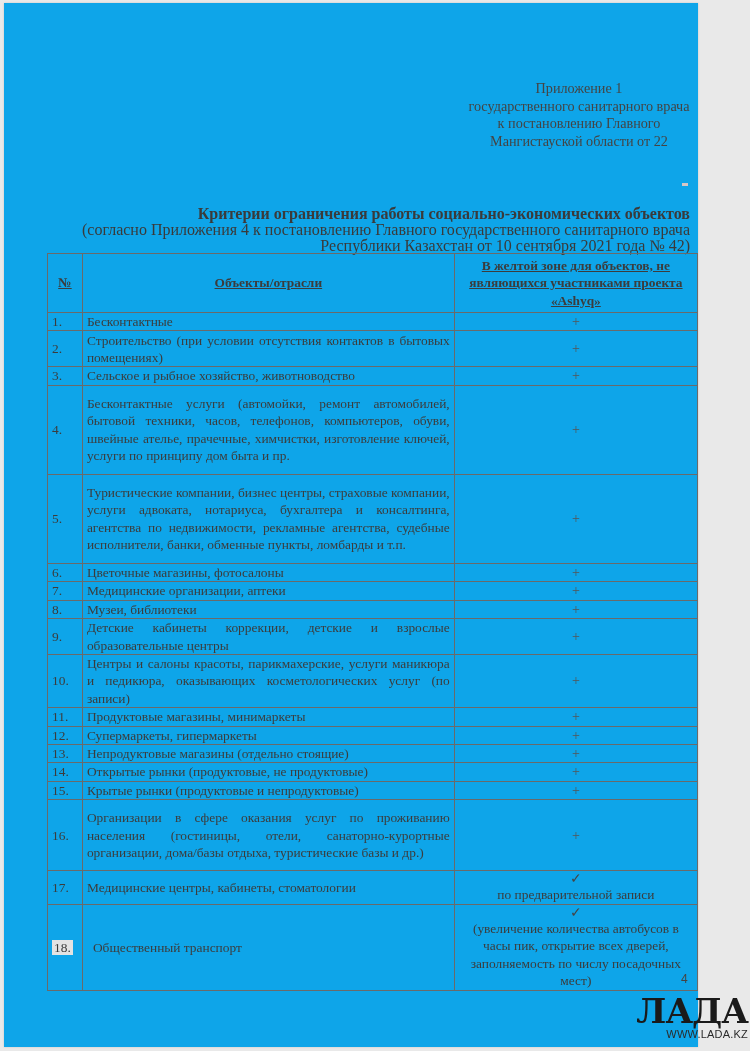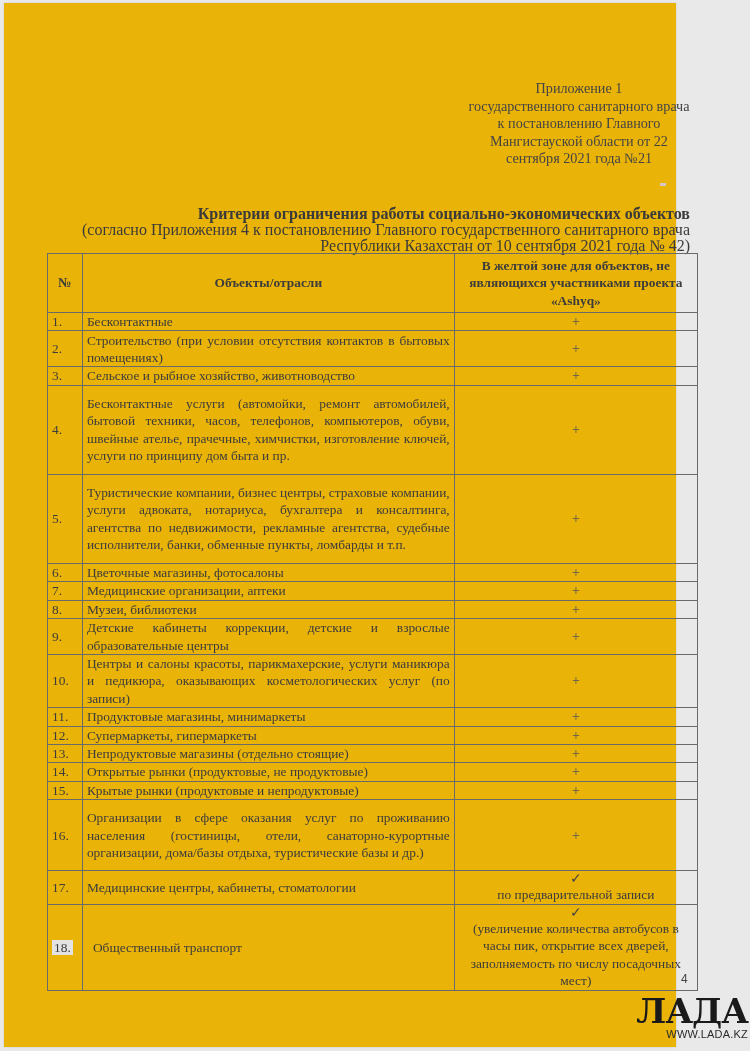--- a/index.html
+++ b/index.html
@@ -4,41 +4,42 @@
   <style>
     html, body { margin: 0; padding: 0; }
     body {
       width: 750px; height: 1051px; background: #e9e9e9;
       position: relative; overflow: hidden;
       font-family: "Liberation Serif", "DejaVu Serif", serif;
       color: #3a3a3a;
     }
     .page {
       position: absolute; left: 4px; top: 3px; width: 672px; height: 1044px;
-      background: #eab308;
+      background: #0ea5e9;
       box-shadow: 0 0 2px rgba(0,0,0,0.15);
+      padding-left: 22px;
     }
     .annex {
       position: absolute; left: 440px; top: 77px; width: 270px;
       text-align: center; font-size: 14.2px; line-height: 17.6px; color: #444;
     }
     .title-block {
       position: absolute; left: 40px; top: 203px; width: 646px;
       text-align: right; font-size: 16px; line-height: 16px; color: #3a3a3a;
     }
     .title-block .t1 { font-weight: bold; }
     table.criteria {
       position: absolute; left: 47px; top: 253px; width: 651px;
       border-collapse: collapse; font-size: 13.4px; line-height: 17.4px;
       color: #3c3c3c;
     }
     table.criteria td, table.criteria th {
       border: 1px solid #6a6a6a; padding: 0 4px; vertical-align: middle;
     }
-    table.criteria th { font-weight: bold; text-align: center; }
+    table.criteria th { font-weight: bold; text-align: center; text-decoration: underline; }
     .c-num { width: 26px; text-align: left; }
     .c-obj { width: 360px; text-align: justify; text-align-last: left; }
     .c-val { width: 236px; text-align: center; }
     .plus { font-size: 14px; color: #555; }
     .check { font-size: 14px; color: #444; display: block; line-height: 14px; }
     .note { display: block; }
     tr.hdr th { height: 58px; }
     .hl { background: #e3e3e3; padding: 0 2px; }
     .pageno {
       position: absolute; left: 681px; top: 972px; font-size: 12px; color: #444;
@@ -61,21 +62,20 @@
 <body>
 
 <div class="page">
   <div class="fold"></div>
 
   <div class="annex">
     <div>Приложение 1</div>
     <div>государственного санитарного врача</div>
     <div>к постановлению Главного</div>
     <div>Мангистауской области от 22</div>
-    <div>сентября 2021 года №21</div>
   </div>
 
   <div class="title-block">
     <div class="t1">Критерии ограничения работы социально-экономических объектов</div>
     <div>(согласно Приложения 4 к постановлению Главного государственного санитарного врача</div>
     <div>Республики Казахстан от 10 сентября 2021 года № 42)</div>
   </div>
 </div>
 
 <table class="criteria">

